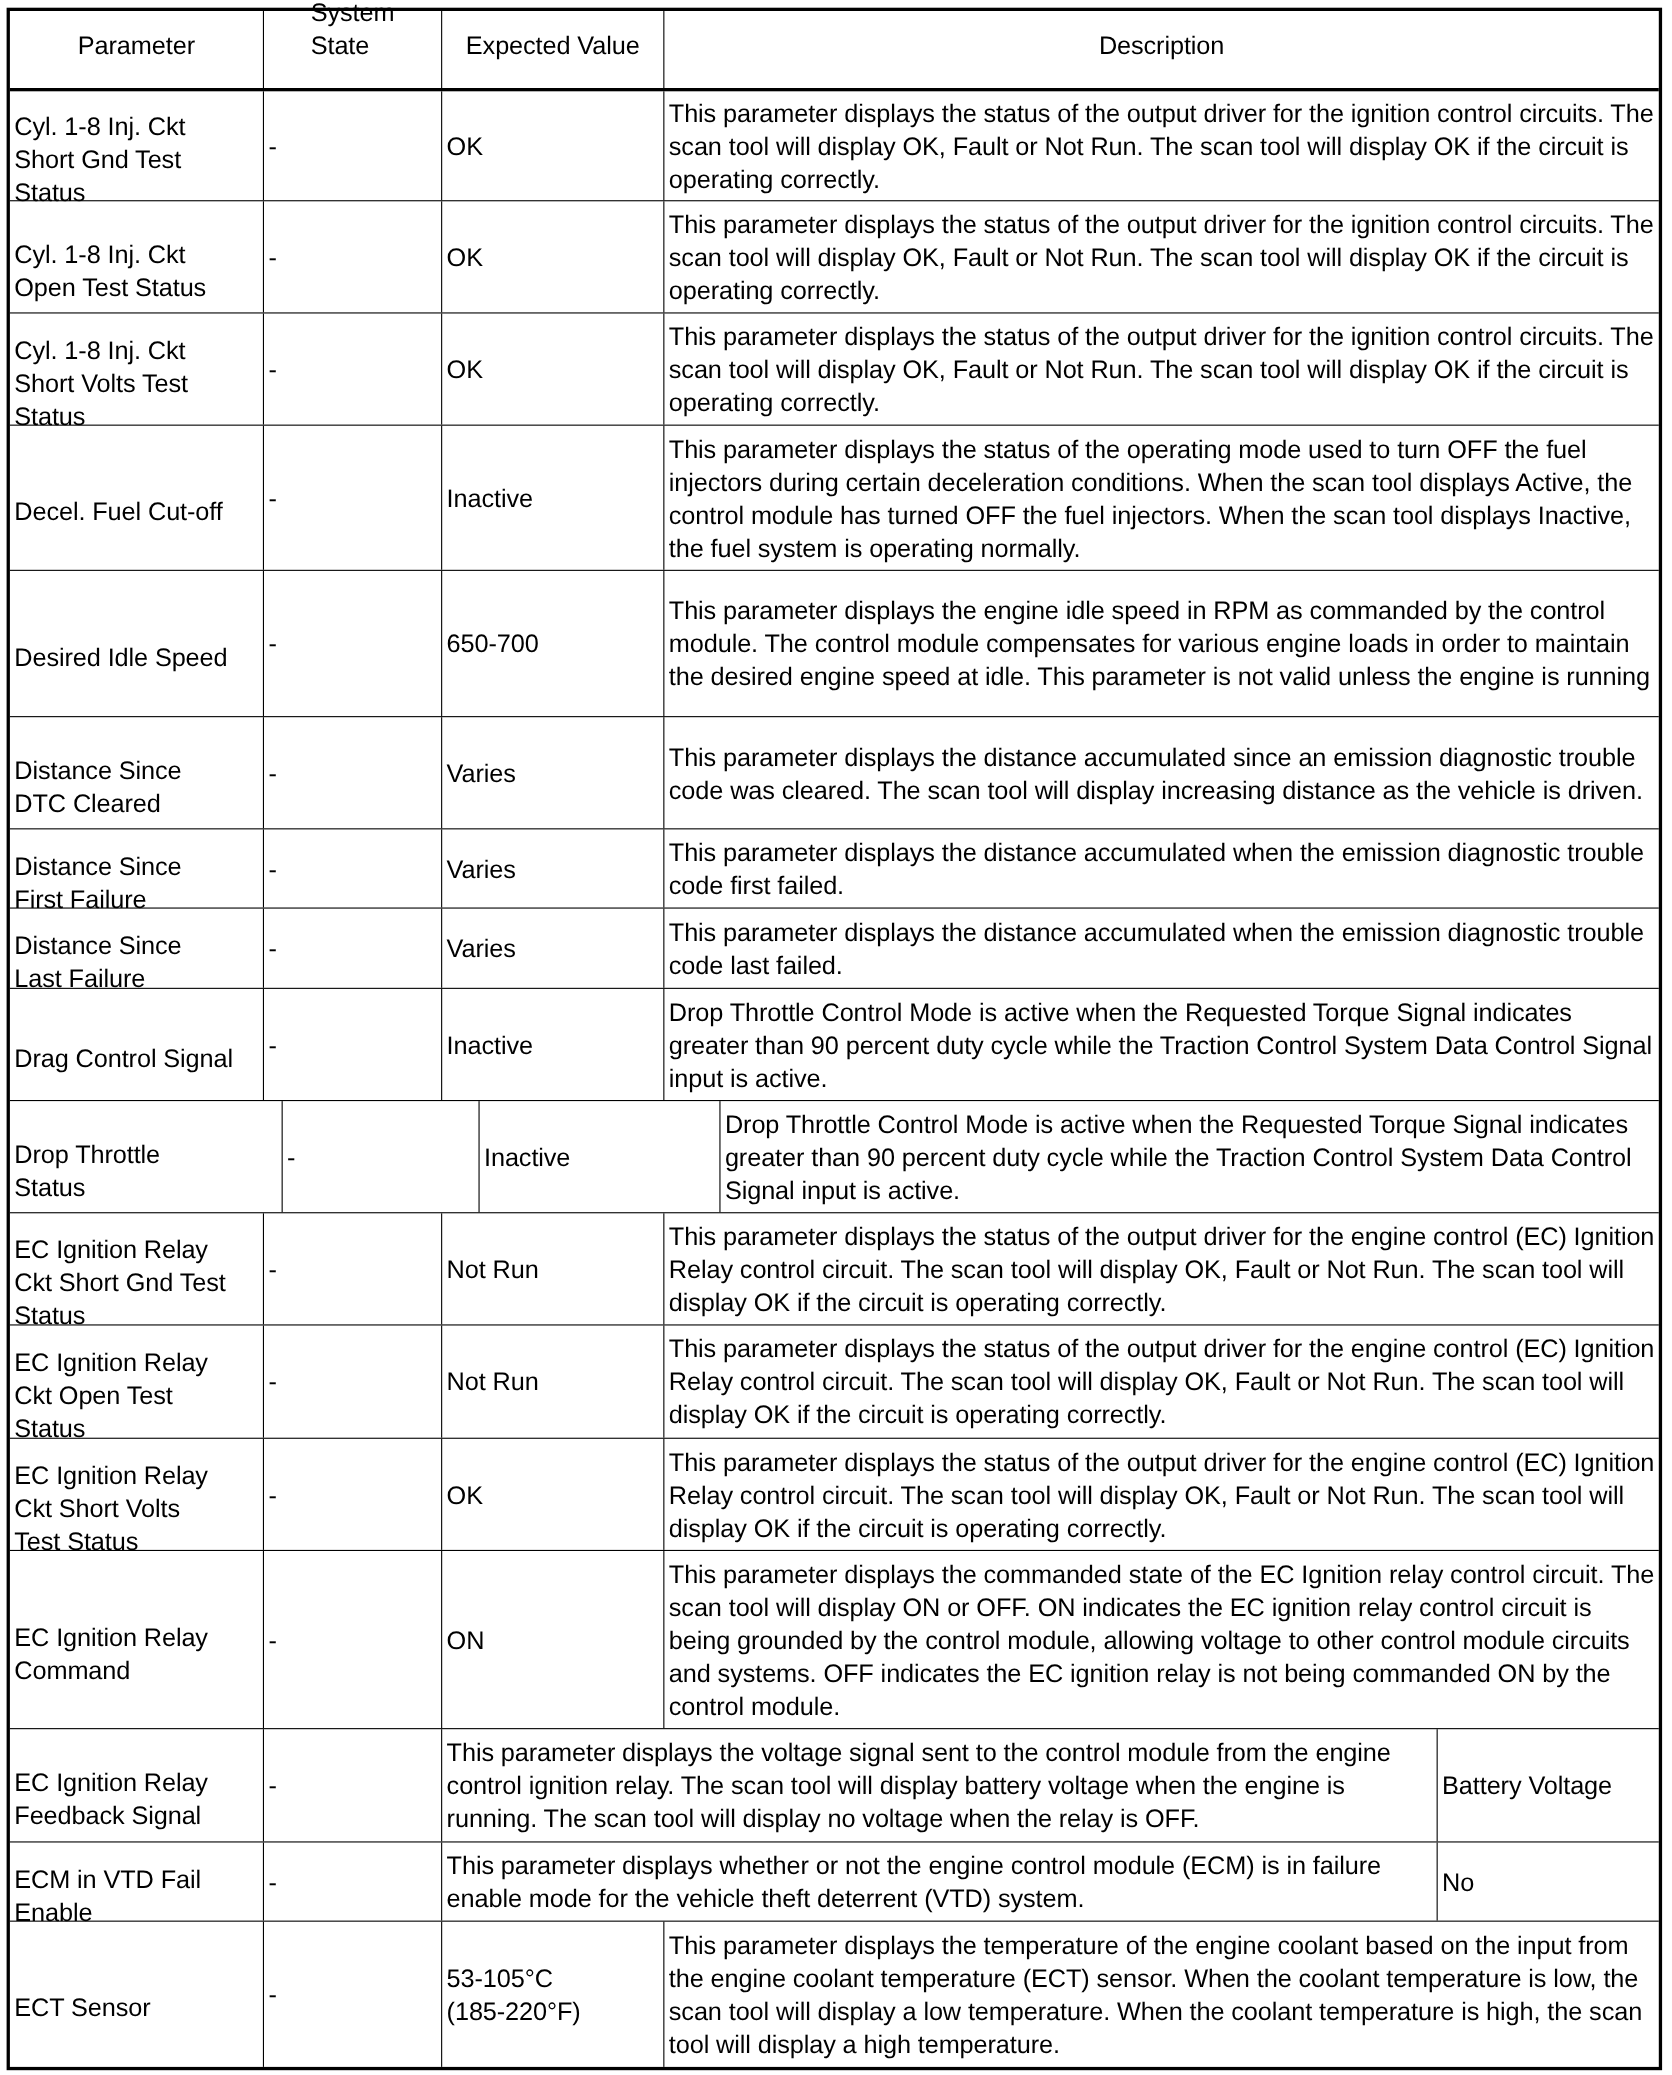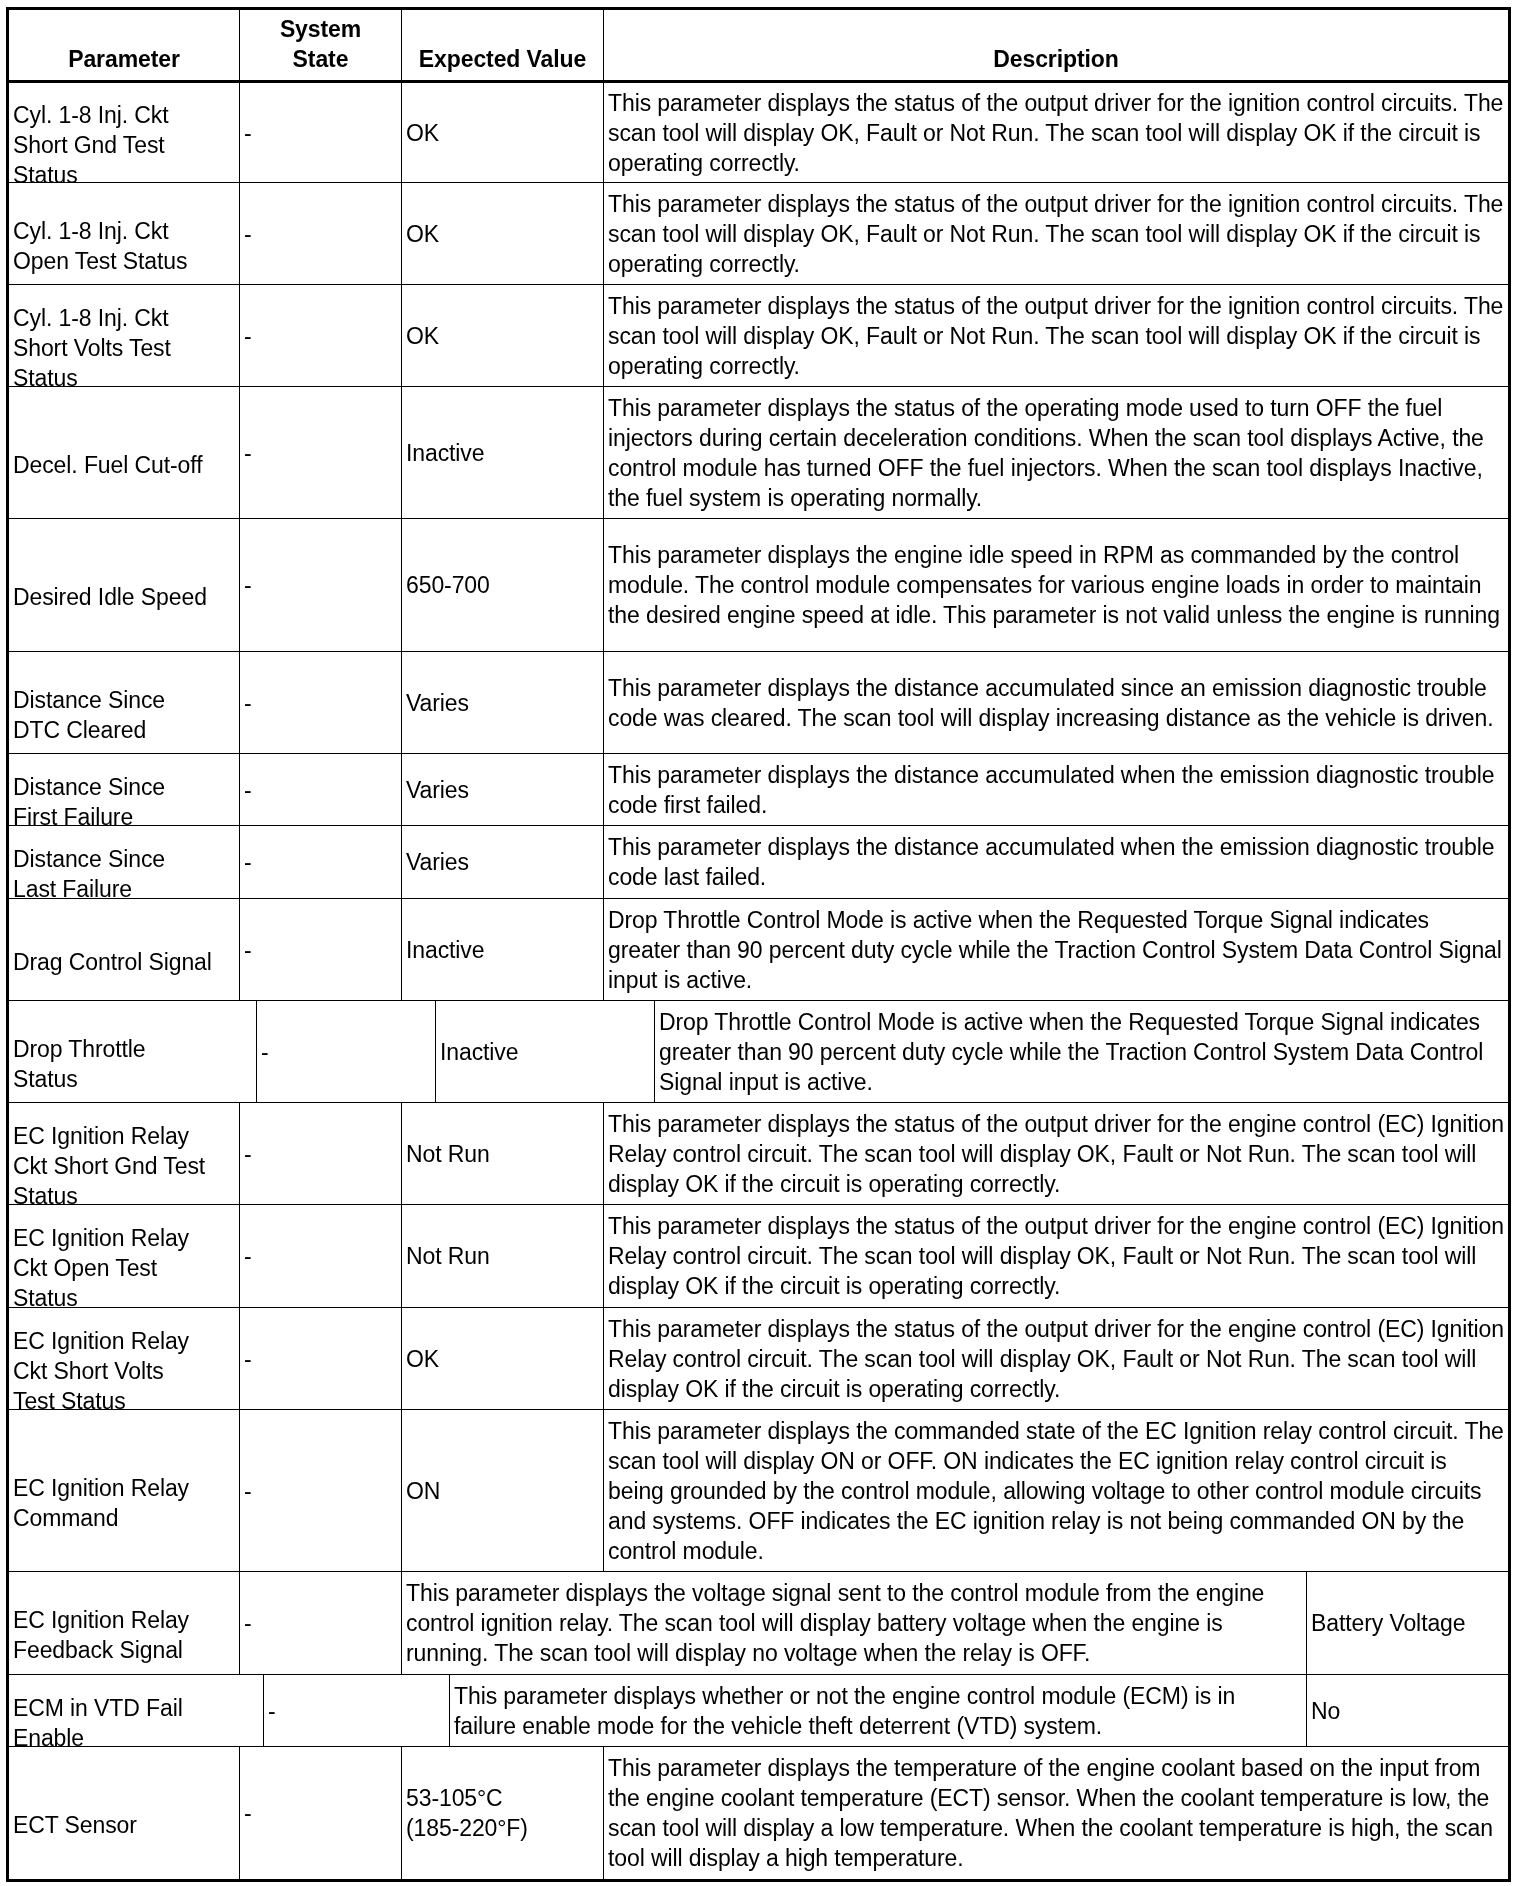--- a/index.html
+++ b/index.html
@@ -11,22 +11,22 @@
   .row.first { border-top: 3px solid #000; }
   .hdr { display: flex; height: 70px; }
   .cell { box-sizing: border-box; border-left: 1.5px solid #000; padding: 0 4px;
           display: flex; align-items: center; font-size: 23px; line-height: 30px;
           letter-spacing: -0.1px; }
   .cell:first-child { border-left: none; margin-top: 24px; }
   .c1 { width: 230px; }
   .c2 { width: 162px; }
   .c3 { width: 202px; }
   .c4 { flex: 1; }
-  .hdr .cell { font-weight: bold; justify-content: center; align-items: flex-end;
-               text-align: center; padding-bottom: 6px; }
+  .hdr .cell { font-weight: normal; justify-content: center; align-items: flex-end;
+               padding-bottom: 24px; }
   .txt { white-space: pre-line; }
 </style>
 </head>
 <body>
 
 <div class="tbl">
   <div class="hdr">
     <div class="cell c1 txt">Parameter</div>
     <div class="cell c2 txt">System
 State</div>
@@ -134,21 +134,21 @@
         <div class="cell txt c3">ON</div>
         <div class="cell txt c4">This parameter displays the commanded state of the EC Ignition relay control circuit. The scan tool will display ON or OFF. ON indicates the EC ignition relay control circuit is being grounded by the control module, allowing voltage to other control module circuits and systems. OFF indicates the EC ignition relay is not being commanded ON by the control module.</div>
       </div>
       <div class="row" style="height: 103px;">
         <div class="cell txt c1">EC Ignition Relay
 Feedback Signal</div>
         <div class="cell txt c2">-</div>
         <div class="cell txt c4">This parameter displays the voltage signal sent to the control module from the engine control ignition relay. The scan tool will display battery voltage when the engine is running. The scan tool will display no voltage when the relay is OFF.</div>
         <div class="cell txt c3">Battery Voltage</div>
       </div>
-      <div class="row" style="height: 72px; gap: 24px;">
+      <div class="row" style="height: 72px;">
         <div class="cell txt c1">ECM in VTD Fail
 Enable</div>
         <div class="cell txt c2">-</div>
         <div class="cell txt c4">This parameter displays whether or not the engine control module (ECM) is in failure enable mode for the vehicle theft deterrent (VTD) system.</div>
         <div class="cell txt c3">No</div>
       </div>
       <div class="row" style="height: 133px;">
         <div class="cell txt c1">ECT Sensor</div>
         <div class="cell txt c2">-</div>
         <div class="cell txt c3">53-105°C

